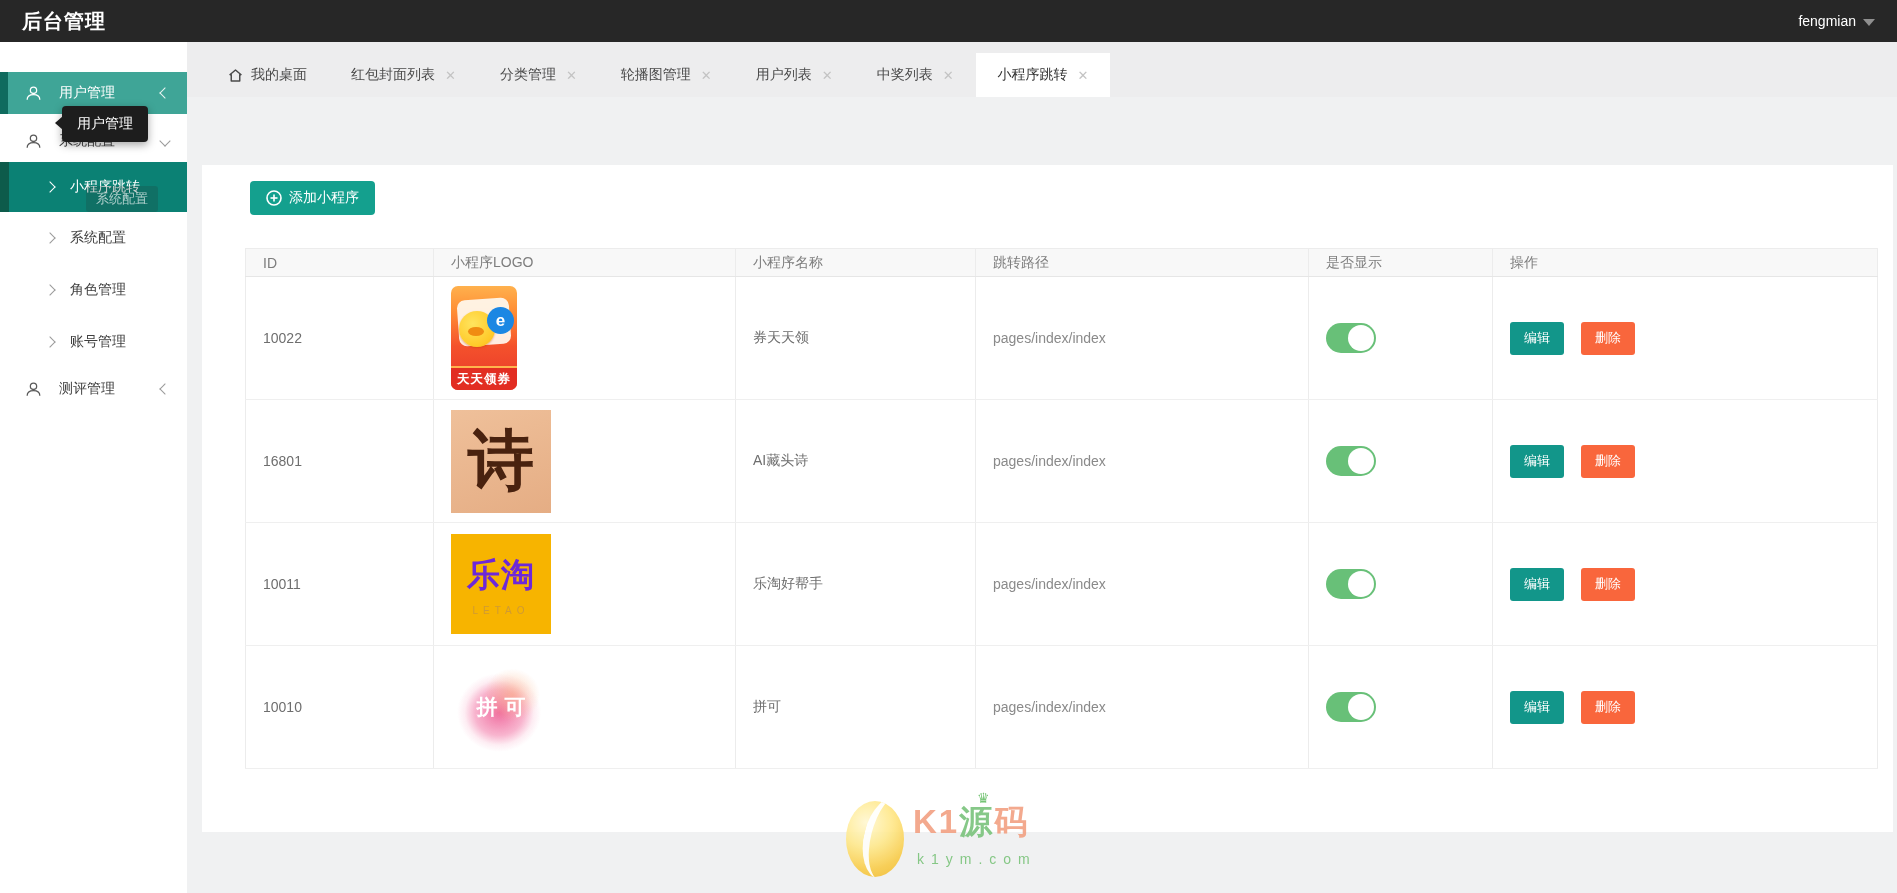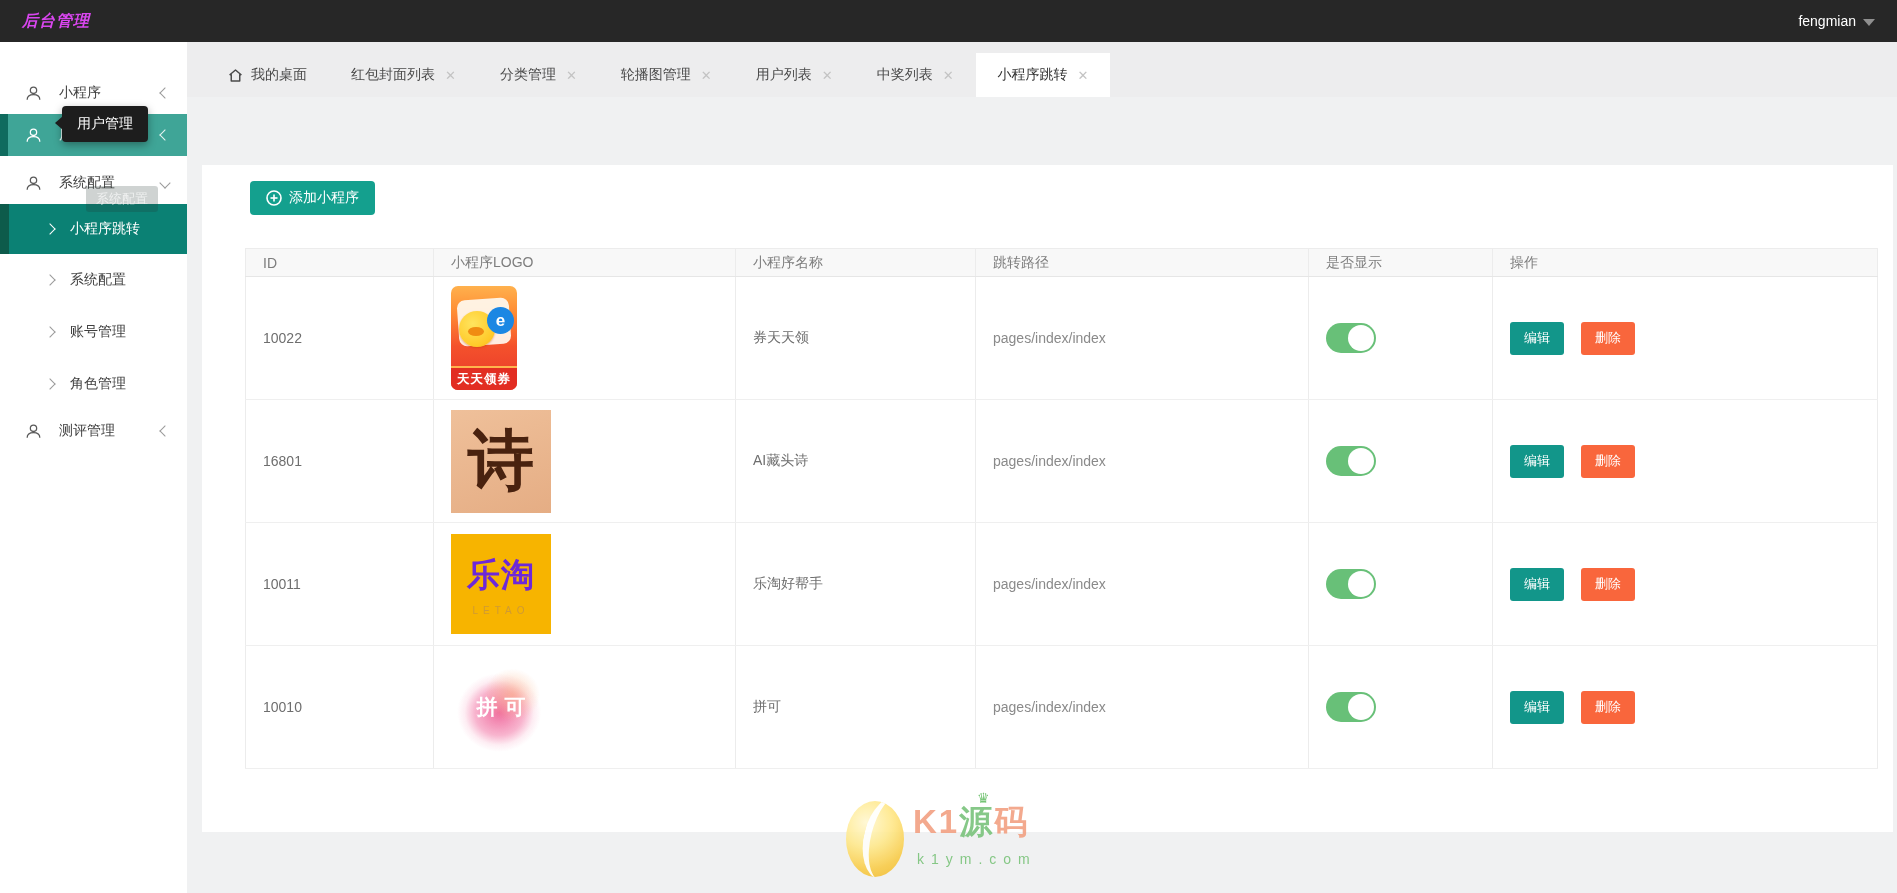--- a/index.html
+++ b/index.html
@@ -2,21 +2,21 @@
 <html><head>
 <meta charset="utf-8">
 <style>
   * { margin:0; padding:0; box-sizing:border-box; }
   html,body { background:#e9eaec; font-family:"Liberation Sans","DejaVu Sans",sans-serif; }
   #app { position:relative; width:1897px; height:893px; background:#f0f1f2; overflow:hidden; }
 
   
   .top-header { position:absolute; top:0; left:0; width:100%; height:42px; background:#272727;
     display:flex; align-items:center; justify-content:space-between; padding:0 22px; z-index:30; }
-  .app-title { color:#d946ef; font-size:16px; font-weight:bold; letter-spacing:1px;font-style:italic; }
+  .app-title { color:#ffffff; font-size:20px; font-weight:bold; letter-spacing:1px; }
   .user-box { display:flex; align-items:center; gap:7px; cursor:pointer; }
   .user-name { color:#fff; font-size:14px; }
   .caret-down { width:0; height:0; border-left:6px solid transparent; border-right:6px solid transparent; border-top:7px solid #8f8f8f; margin-top:2px; }
 
   
   .sidebar { position:absolute; top:42px; left:0; width:187px; bottom:0; background:#fff; padding-top:30px; z-index:10; }
   .s-item { display:flex; align-items:center; font-size:14px; color:#3f3f3f; cursor:pointer; position:relative; }
   .s-parent { height:42px; padding:0 18px 0 24px; }
   .s-parent .s-label { margin-left:16px; flex:1; }
   .s-parent.highlight { height:42px; background:#3fa597; color:#fff; margin-bottom:6px; }
@@ -143,28 +143,20 @@
 
   <div class="top-header">
     <div class="app-title">后台管理</div>
     <div class="user-box">
       <span class="user-name">fengmian</span>
       <span class="caret-down"></span>
     </div>
   </div>
 
   <div class="sidebar" id="sidebar">
-      <div class="s-item s-parent">
-    <svg class="person-icon" viewBox="0 0 24 24">
-      <circle cx="12" cy="8" r="4"></circle>
-          <path d="M4 20 c0-4.4 3.6-6.5 8-6.5 s8 2.1 8 6.5"></path>
-    </svg>
-    <span class="s-label">小程序</span>
-    <span class="chev chev-left"></span>
-  </div>
       <div class="s-item s-parent highlight">
     <svg class="person-icon" viewBox="0 0 24 24">
       <circle cx="12" cy="8" r="4"></circle>
           <path d="M4 20 c0-4.4 3.6-6.5 8-6.5 s8 2.1 8 6.5"></path>
     </svg>
     <span class="s-label">用户管理</span>
     <span class="chev chev-left"></span>
   </div>
       <div class="s-item s-parent">
     <svg class="person-icon" viewBox="0 0 24 24">
@@ -177,25 +169,25 @@
       <div class="s-item s-sub active">
     <span class="chev chev-right"></span>
     <span class="s-label">小程序跳转</span>
   </div>
       <div class="s-item s-sub">
     <span class="chev chev-right"></span>
     <span class="s-label">系统配置</span>
   </div>
       <div class="s-item s-sub">
     <span class="chev chev-right"></span>
-    <span class="s-label">账号管理</span>
+    <span class="s-label">角色管理</span>
   </div>
       <div class="s-item s-sub">
     <span class="chev chev-right"></span>
-    <span class="s-label">角色管理</span>
+    <span class="s-label">账号管理</span>
   </div>
       <div class="s-item s-parent">
     <svg class="person-icon" viewBox="0 0 24 24">
       <circle cx="12" cy="8" r="4"></circle>
           <path d="M4 20 c0-4.4 3.6-6.5 8-6.5 s8 2.1 8 6.5"></path>
     </svg>
     <span class="s-label">测评管理</span>
     <span class="chev chev-left"></span>
   </div>
     </div>

